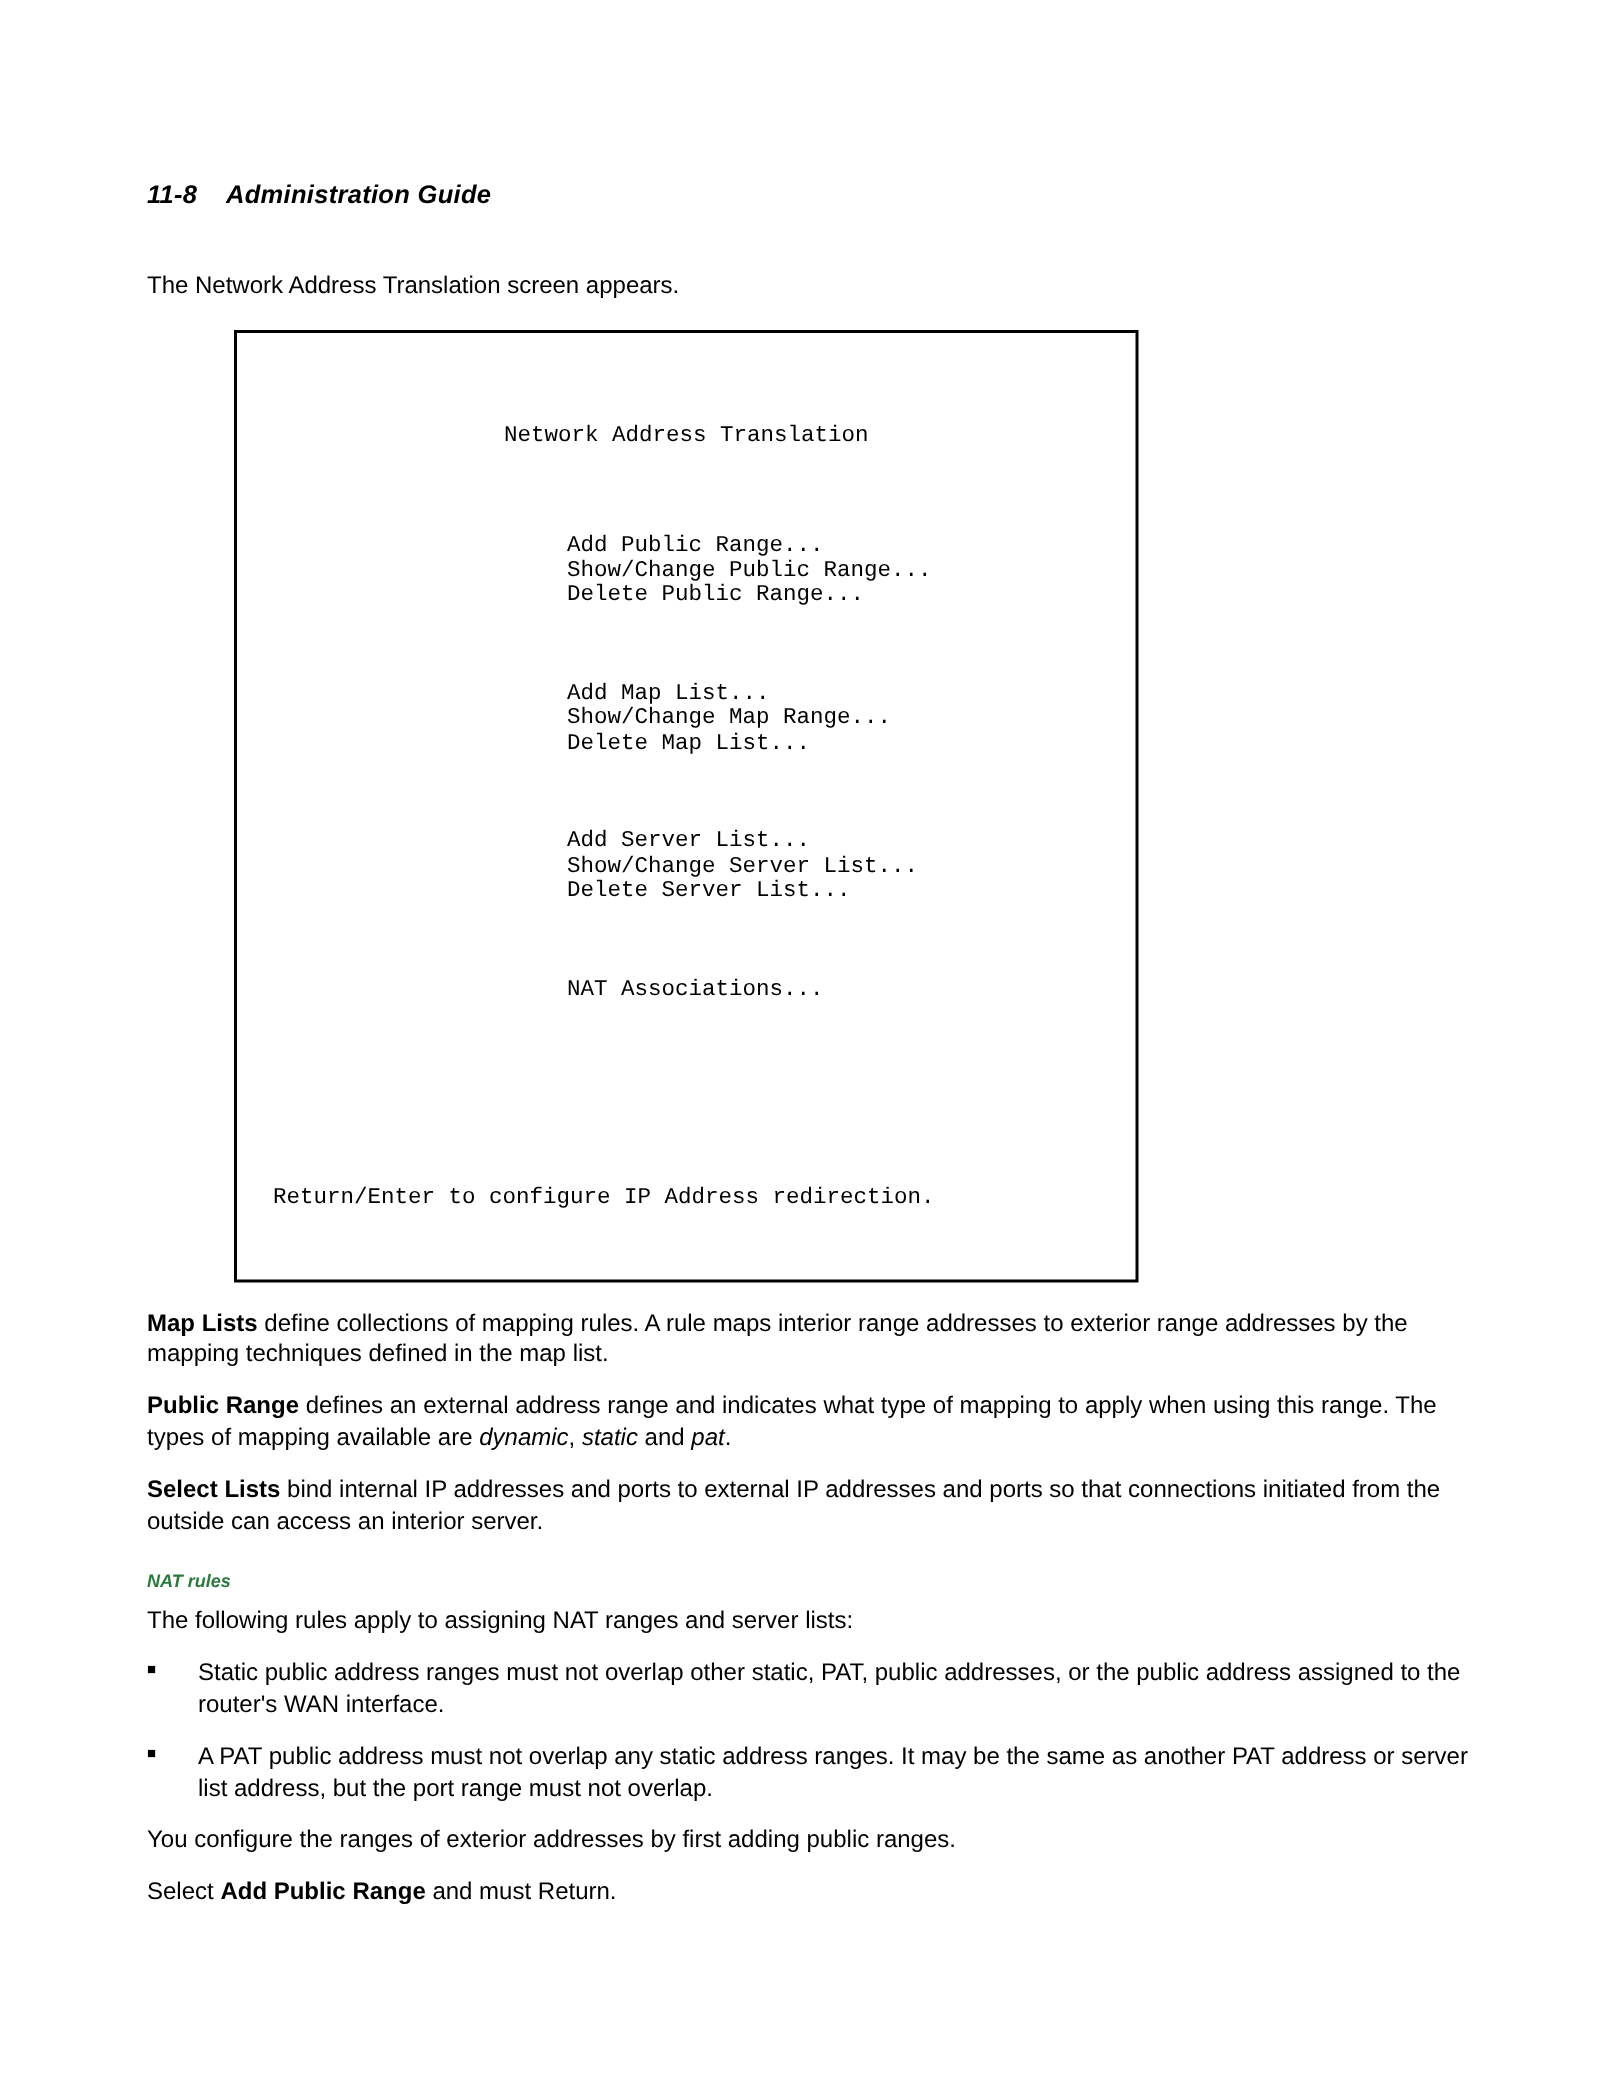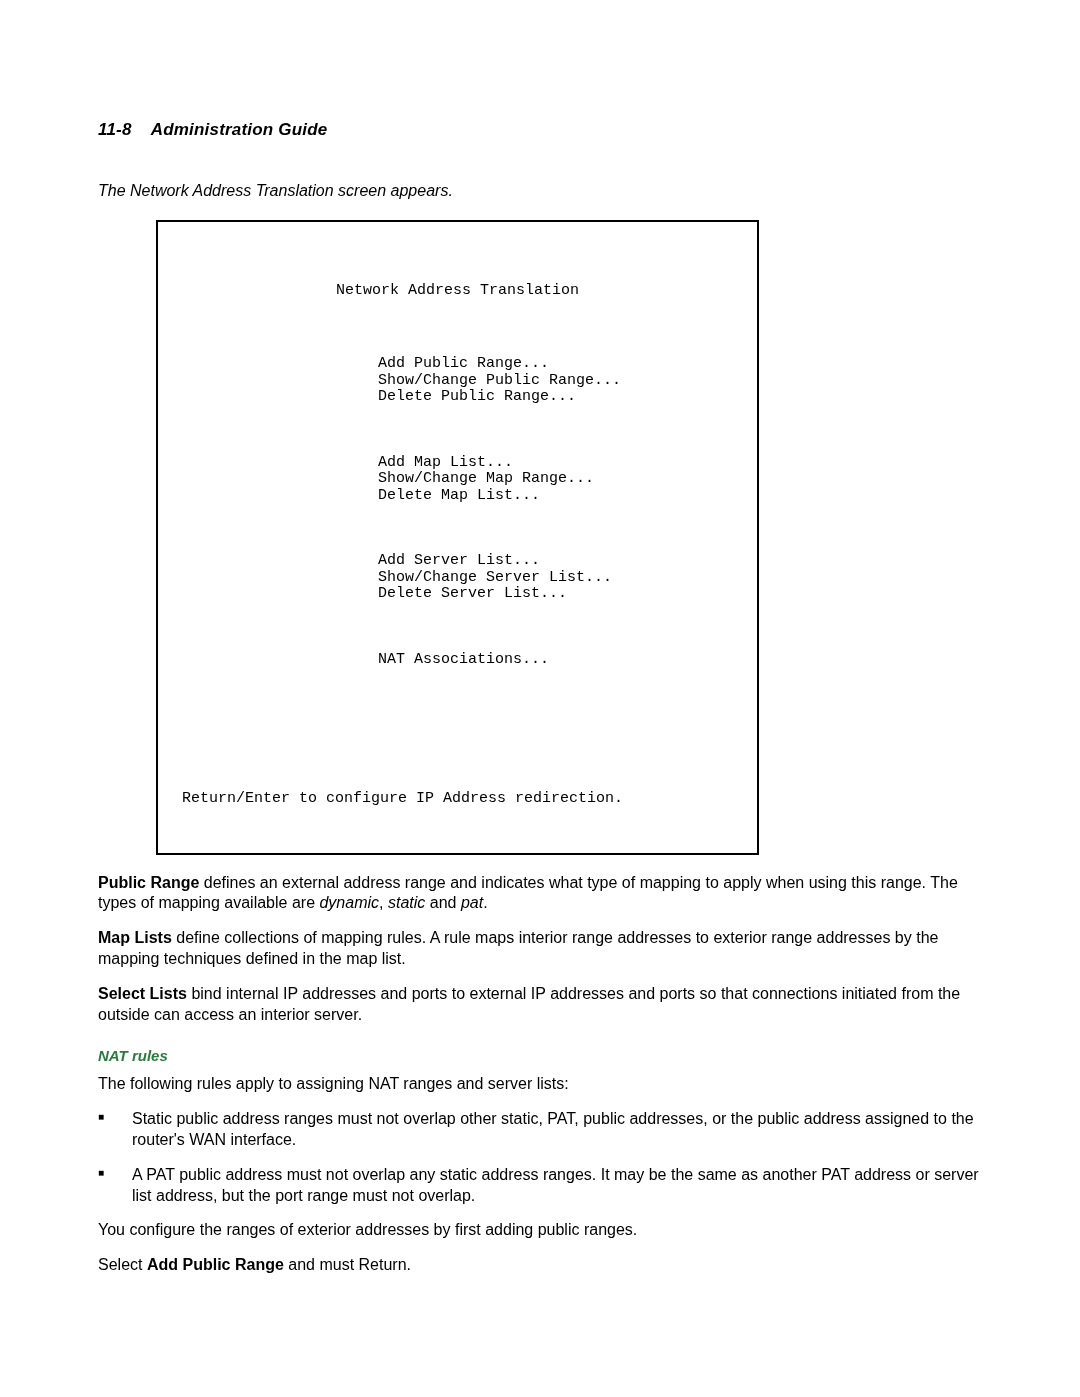--- a/index.html
+++ b/index.html
@@ -26,21 +26,20 @@
     letter-spacing: 0.2px;
   }
   .header-line .pagenum {
     font-style: italic;
     font-weight: bold;
   }
   .body-text {
     font-size: 16px;
     line-height: 1.35;
     margin: 0 0 16px 0;
-    font-style: italic;
   }
   .screen-box {
     border: 2px solid #000;
     margin: 18px 0 18px 58px;
     width: 603px;
     box-sizing: border-box;
     padding: 28px 20px 12px 20px;
     font-family: "Courier New", Courier, monospace;
     font-size: 15px;
     line-height: 1.1;
@@ -62,21 +61,21 @@
     font-size: 16px;
     line-height: 1.3;
     margin: 0 0 14px 0;
   }
   .bold { font-weight: bold; }
   .italic { font-style: italic; }
   .section-sub {
     color: #2d7a3e;
     font-style: italic;
     font-weight: bold;
-    font-size: 15px;
+    font-size: 12px;
     margin: 22px 0 10px 0;
   }
   ul.bullets {
     list-style: none;
     padding: 0;
     margin: 0 0 14px 0;
   }
   ul.bullets li {
     position: relative;
     padding-left: 34px;
@@ -114,25 +113,25 @@
 Show/Change Map Range...
 Delete Map List...</div>
     <div class="screen-block">Add Server List...
 Show/Change Server List...
 Delete Server List...</div>
     <div class="screen-block">NAT Associations...</div>
     <div class="screen-footer">Return/Enter to configure IP Address redirection.</div>
   </div>
 
   <p class="para">
-    <span class="bold">Public Range</span><span> defines an external address range and indicates what type of mapping to apply when using this range. The types of mapping available are </span><span class="italic">dynamic</span><span>, </span><span class="italic">static</span><span> and </span><span class="italic">pat</span><span>.</span>
+    <span class="bold">Map Lists</span><span> define collections of mapping rules. A rule maps interior range addresses to exterior range addresses by the mapping techniques defined in the map list.</span>
   </p>
 
   <p class="para">
-    <span class="bold">Map Lists</span><span> define collections of mapping rules. A rule maps interior range addresses to exterior range addresses by the mapping techniques defined in the map list.</span>
+    <span class="bold">Public Range</span><span> defines an external address range and indicates what type of mapping to apply when using this range. The types of mapping available are </span><span class="italic">dynamic</span><span>, </span><span class="italic">static</span><span> and </span><span class="italic">pat</span><span>.</span>
   </p>
 
   <p class="para">
     <span class="bold">Select Lists</span><span> bind internal IP addresses and ports to external IP addresses and ports so that connections initiated from the outside can access an interior server.</span>
   </p>
 
   <div class="section-sub">NAT rules</div>
 
   <p class="para">The following rules apply to assigning NAT ranges and server lists:</p>
 

